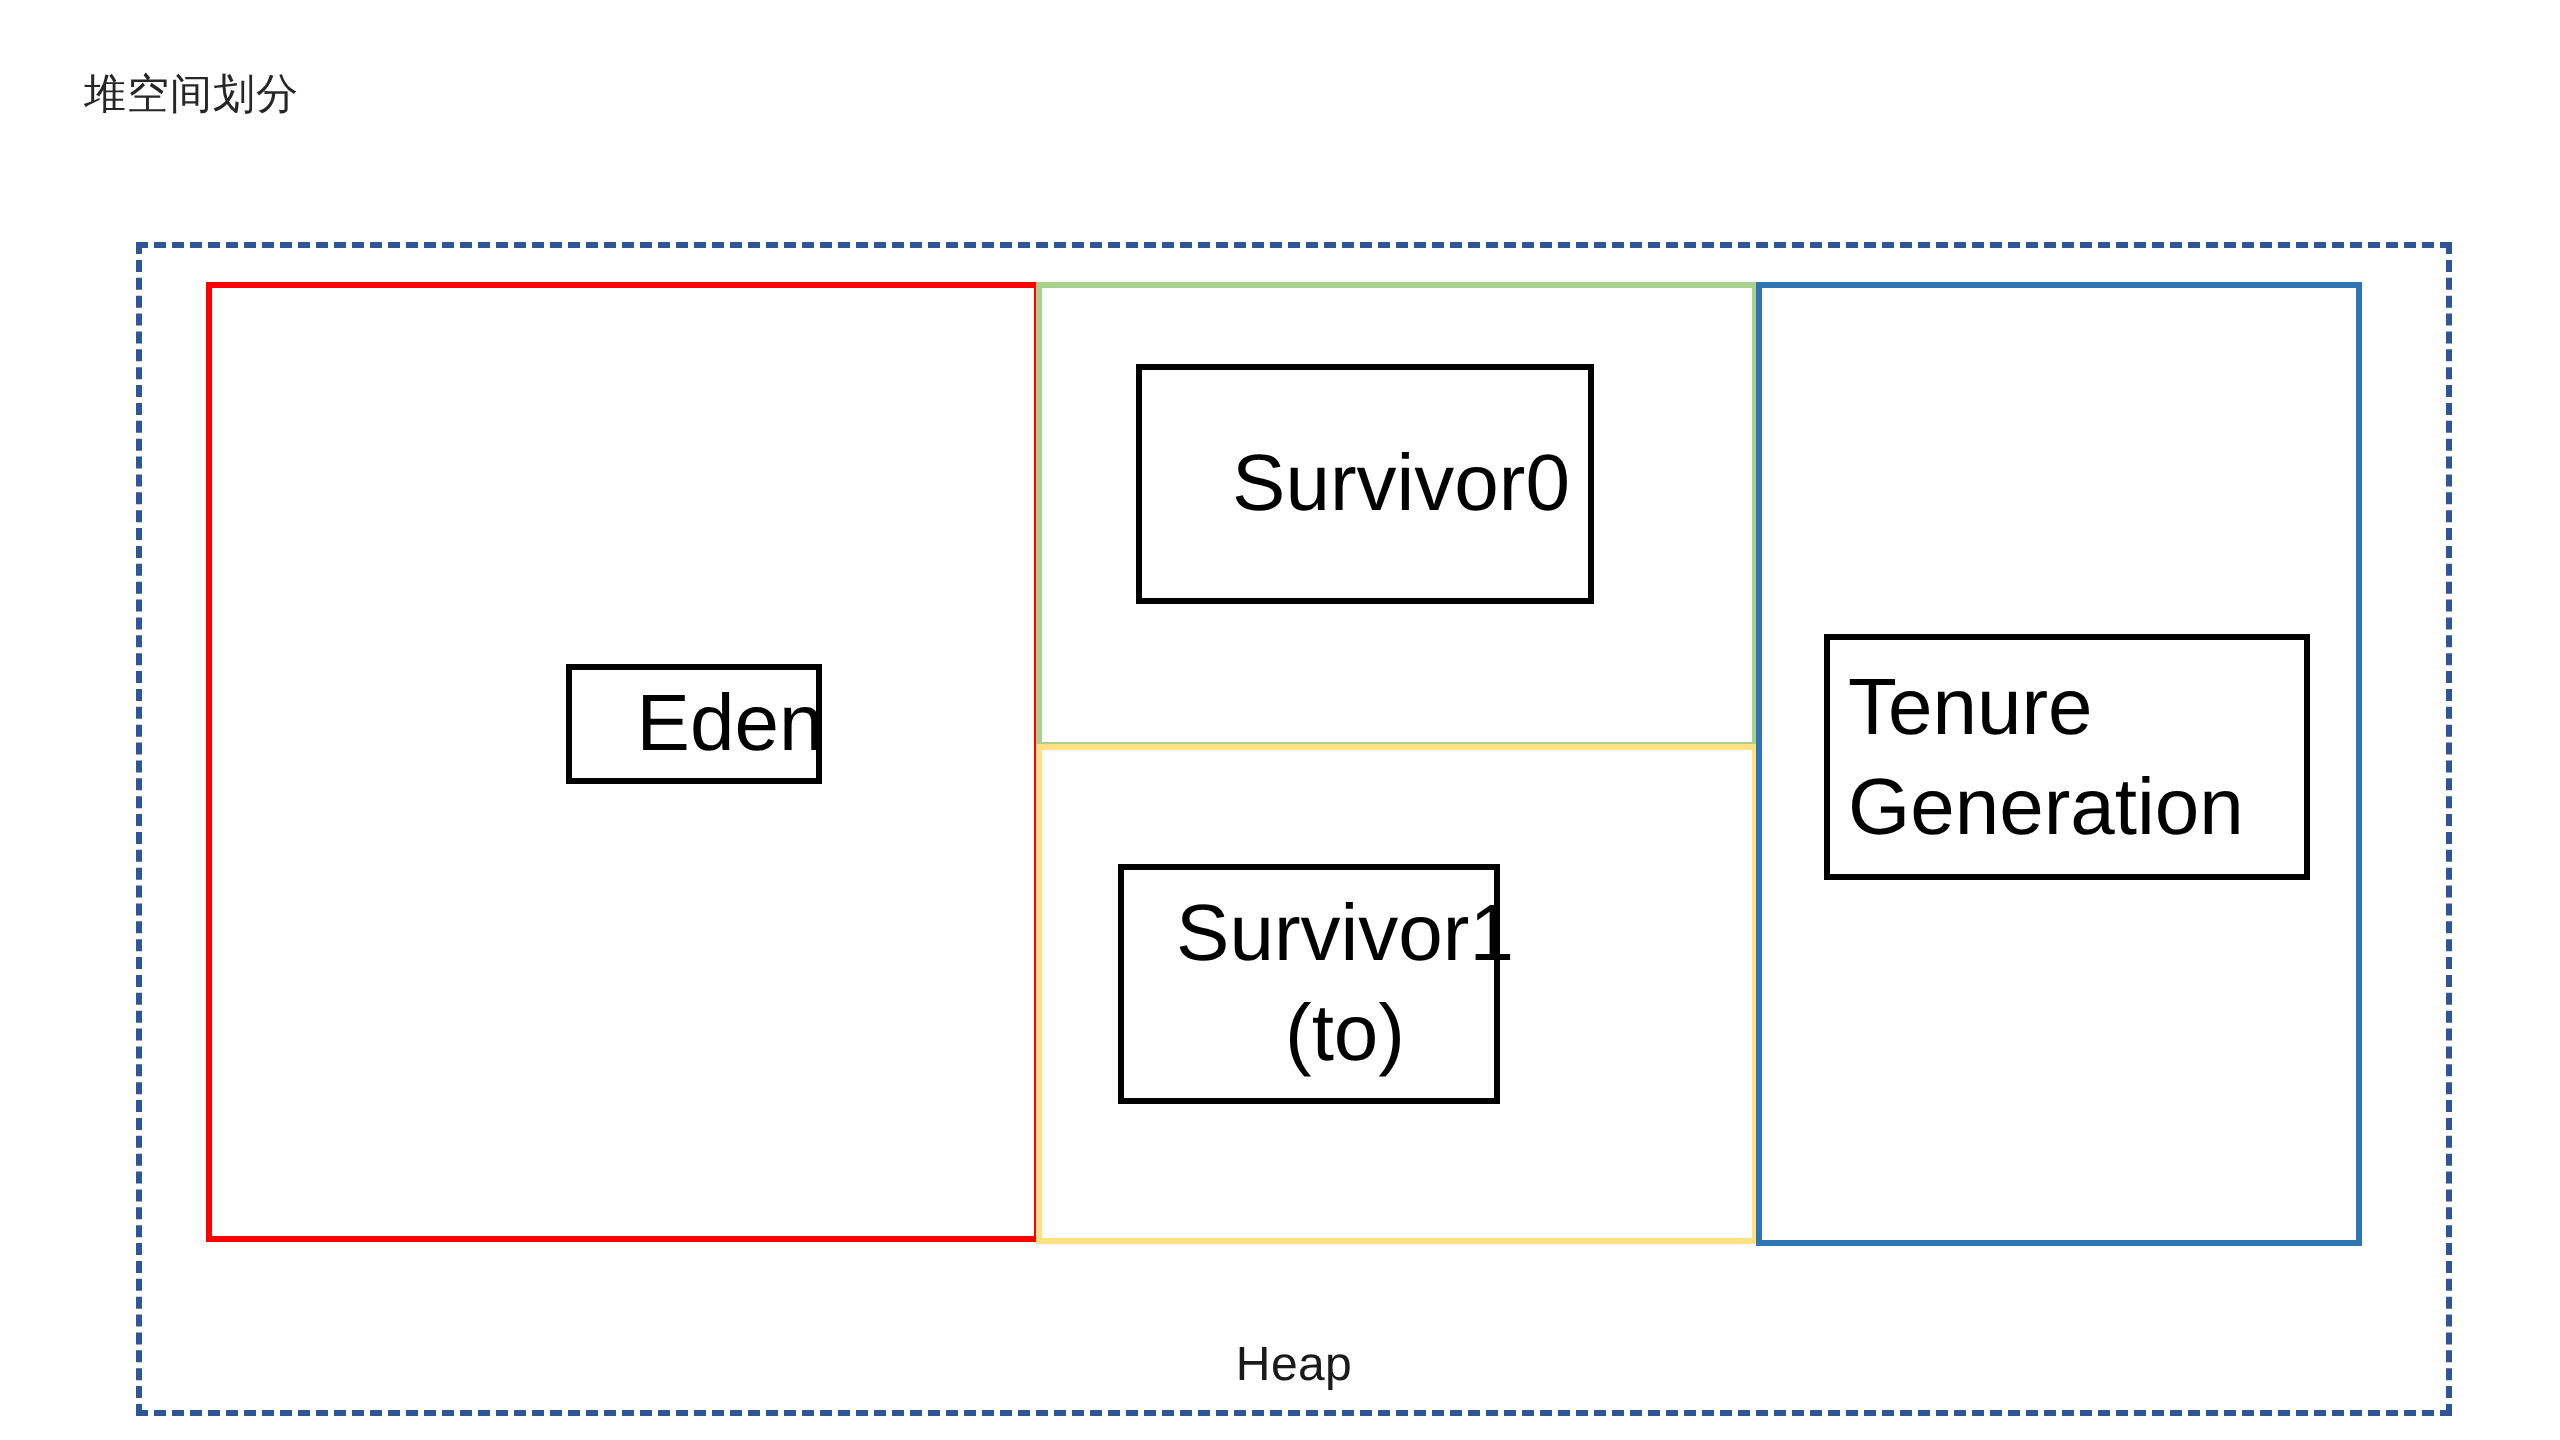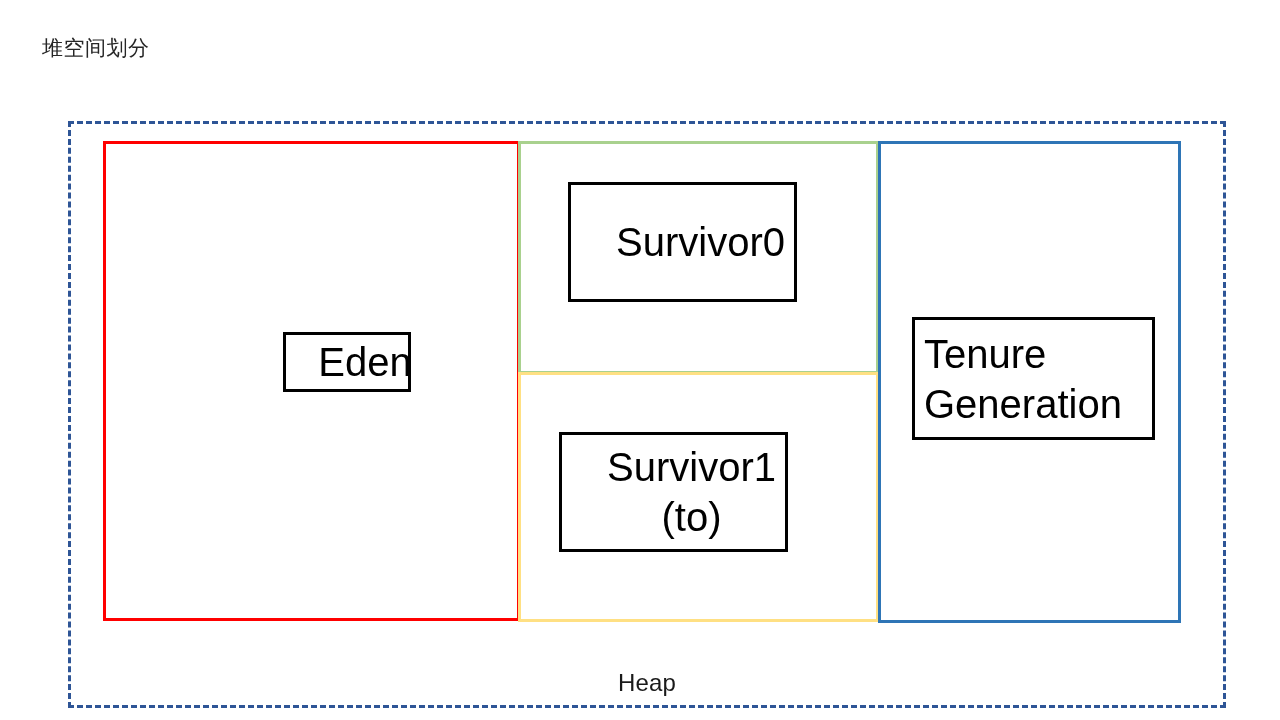--- a/index.html
+++ b/index.html
@@ -135,21 +135,21 @@
     top: 182px;
     width: 229px;
     height: 120px;
     align-items: center;
     text-align: center;
   }
 
   .label-survivor1 {
     left: 559px;
     top: 432px;
-    width: 229px;
+    width: 191px;
     height: 120px;
     align-items: center;
     text-align: center;
   }
 
   .label-tenure {
     left: 912px;
     top: 317px;
     width: 243px;
     height: 123px;

